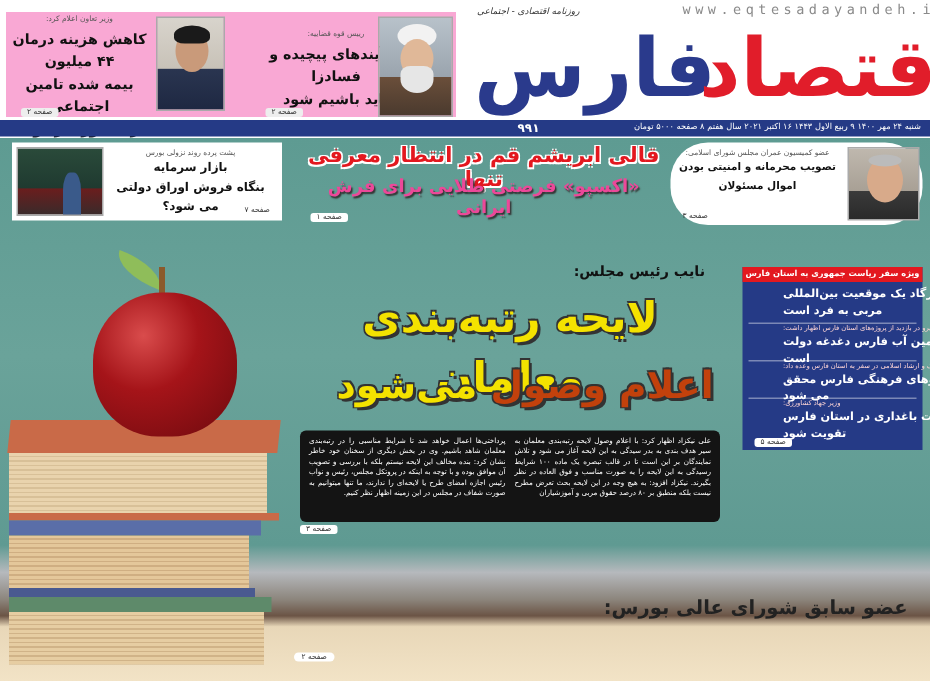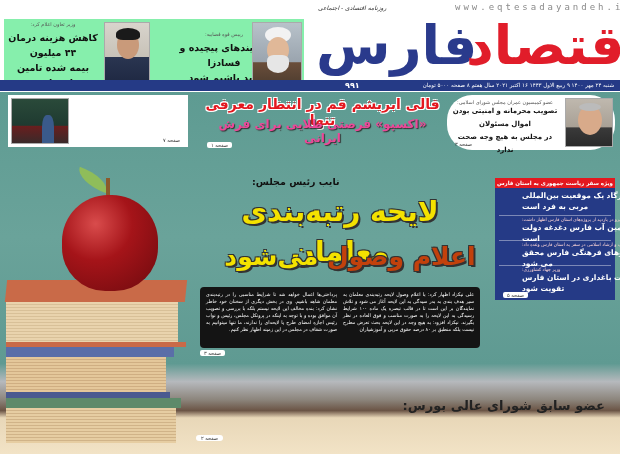--- a/index.html
+++ b/index.html
@@ -1,20 +1,20 @@
 <!DOCTYPE html>
 <html><head>
 <meta charset="utf-8">
 <style>
   * { margin:0; padding:0; box-sizing:border-box; }
   body { width:620px; height:454px; background:#ffffff; font-family:"DejaVu Sans", sans-serif; overflow:hidden; position:relative; direction:rtl; }
   .page { position:absolute; left:0; top:0; width:620px; height:454px; }
 
   
-  .hdr-box { position:absolute; top:19px; height:70px; background:#86efac; }
+  .hdr-box { position:absolute; top:8px; height:70px; background:#f9a8d4; }
   .teaser-text { position:absolute; text-align:center; color:#111; }
   .teaser-kicker { font-size:5px; color:#555; display:block; margin-bottom:3px; }
   .teaser-title { font-size:9.5px; font-weight:bold; line-height:15px; display:block; }
   .page-tag { position:absolute; font-size:5px; color:#333; background:#eee; padding:0 4px; border-radius:2px; }
   .photo { position:absolute; border:1px solid #aaa; overflow:hidden; }
   .face { position:absolute; border-radius:50%; }
 
   
   .url { position:absolute; top:2px; left:455px; font-size:9px; letter-spacing:3px; color:#8a8a8a; direction:ltr; font-family:"DejaVu Sans Mono", monospace; }
   .tagline { position:absolute; top:4px; left:318px; font-size:6px; color:#333; font-style:italic; }
@@ -30,21 +30,21 @@
   .board { position:absolute; top:92px; left:0; width:620px; height:362px; background:linear-gradient(180deg,#5e9b92 0%, #6aa39a 40%, #5f9a92 75%, #b6b9bd 80%, #8c857c 85%, #6b5445 88%, #e8d7b8 90%, #f2e3c6 100%); }
 
   .white-card { position:absolute; background:#fff; }
   .card-kicker { font-size:5px; color:#555; }
   .card-title { font-size:8px; font-weight:bold; color:#111; line-height:13px; }
 
   
   .red-head { position:absolute; top:96px; left:200px; width:245px; text-align:center; font-size:14px; font-weight:bold; color:#e3181f; text-shadow:1px 1px 0 #fff, -1px -1px 0 #fff, 1px -1px 0 #fff, -1px 1px 0 #fff; }
   .white-head { position:absolute; top:117px; left:200px; width:245px; text-align:center; font-size:12px; font-weight:bold; color:#ec4899; text-shadow:1px 1px 1px #333; }
 
-  .kicker-main { position:absolute; top:176px; left:252px; width:230px; text-align:left; font-size:9.5px; font-weight:bold; color:#111; }
+  .kicker-main { position:absolute; top:176px; left:240px; width:230px; text-align:right; font-size:9.5px; font-weight:bold; color:#111; }
   .main-head1 { position:absolute; top:192px; left:195px; width:290px; text-align:center; font-size:28px; font-weight:bold; color:#f4e200; text-shadow:2px 2px 0 #333, -1px -1px 0 #333, 1px -1px 0 #333, -1px 1px 0 #333; line-height:40px; }
   .main-head2 { position:absolute; top:238px; left:215px; width:270px; text-align:center; font-size:25px; font-weight:bold; line-height:38px; }
   .main-head2 .w { color:#c2410c; text-shadow:2px 2px 0 #333, -1px -1px 0 #333, 1px -1px 0 #333, -1px 1px 0 #333; }
   .main-head2 .y { color:#f4e200; text-shadow:2px 2px 0 #333, -1px -1px 0 #333, 1px -1px 0 #333, -1px 1px 0 #333; }
 
   .black-box { position:absolute; top:287px; left:200px; width:280px; height:61px; background:#141414; border-radius:4px; color:#fff; font-size:4.8px; line-height:7px; padding:4px 6px; display:flex; gap:6px; }
   .black-box p { flex:1; text-align:justify; }
 
   
   .blue-panel { position:absolute; top:178px; left:495px; width:120px; height:122px; background:#253a86; }
@@ -108,32 +108,36 @@
     <span class="issue">۹۹۱</span>
     <span class="date">شنبه ۲۴ مهر ۱۴۰۰  ۹ ربیع الاول ۱۴۴۳  ۱۶ اکتبر ۲۰۲۱  سال هفتم  ۸ صفحه  ۵۰۰۰ تومان</span>
   </div>
 
   <div class="board"></div>
 
   <div class="white-card" style="left:8px;top:95px;width:180px;height:52px;">
     <div class="photo" style="left:3px;top:3px;width:58px;height:46px;background:linear-gradient(180deg,#2a4a3a 0%,#1f3a30 60%,#6a1e1e 61%,#3a2a2a 100%);">
       <div style="position:absolute;left:30px;top:16px;width:12px;height:30px;background:#3a5a8a;border-radius:40% 40% 0 0;"></div>
     </div>
+    <div style="position:absolute;right:4px;top:4px;width:114px;text-align:center;">
+      <div class="card-kicker">پشت پرده روند نزولی بورس</div>
+      <div class="card-title">بازار سرمایه</div>
+      <div class="card-title">بنگاه فروش اوراق دولتی می شود؟</div>
+    </div>
     <span class="page-tag" style="right:4px;top:42px;background:transparent;">صفحه ۷</span>
   </div>
 
   <div class="red-head">قالی ابریشم قم در انتظار معرفی تنها</div>
   <div class="white-head">«اکسپو» فرصتی طلایی برای فرش ایرانی</div>
   <span class="page-tag" style="left:207px;top:142px;background:#fff;">صفحه ۱</span>
 
   <div class="white-card" style="left:447px;top:95px;width:168px;height:55px;border-radius:25px;">
     <div style="position:absolute;left:2px;top:4px;width:112px;text-align:center;">
       <div class="card-kicker">عضو کمیسیون عمران مجلس شورای اسلامی:</div>
       <div class="card-title" style="font-size:7px;">تصویب محرمانه و امنیتی بودن اموال مسئولان</div>
-      <div class="card-title" style="font-size:7px;">در مجلس به هیچ وجه صحت ندارد</div>
     </div>
     <span class="page-tag" style="left:4px;top:46px;background:transparent;">صفحه ۳</span>
     <div class="photo" style="left:118px;top:3px;width:48px;height:49px;background:linear-gradient(180deg,#bfb8ae 0%,#a8a095 60%,#3a3a3a 61%,#2a2a2a 100%);">
       <div class="face" style="left:12px;top:6px;width:24px;height:30px;background:#d8aa8a;"></div>
       <div class="face" style="left:13px;top:4px;width:22px;height:8px;background:#bbb;"></div>
     </div>
   </div>
 
   <div class="books" style="left:6px;top:280px;width:180px;height:165px;">
     <div style="position:absolute;left:0;top:0;width:180px;height:22px;background:#c96a48;transform:skewX(-6deg);"></div>

